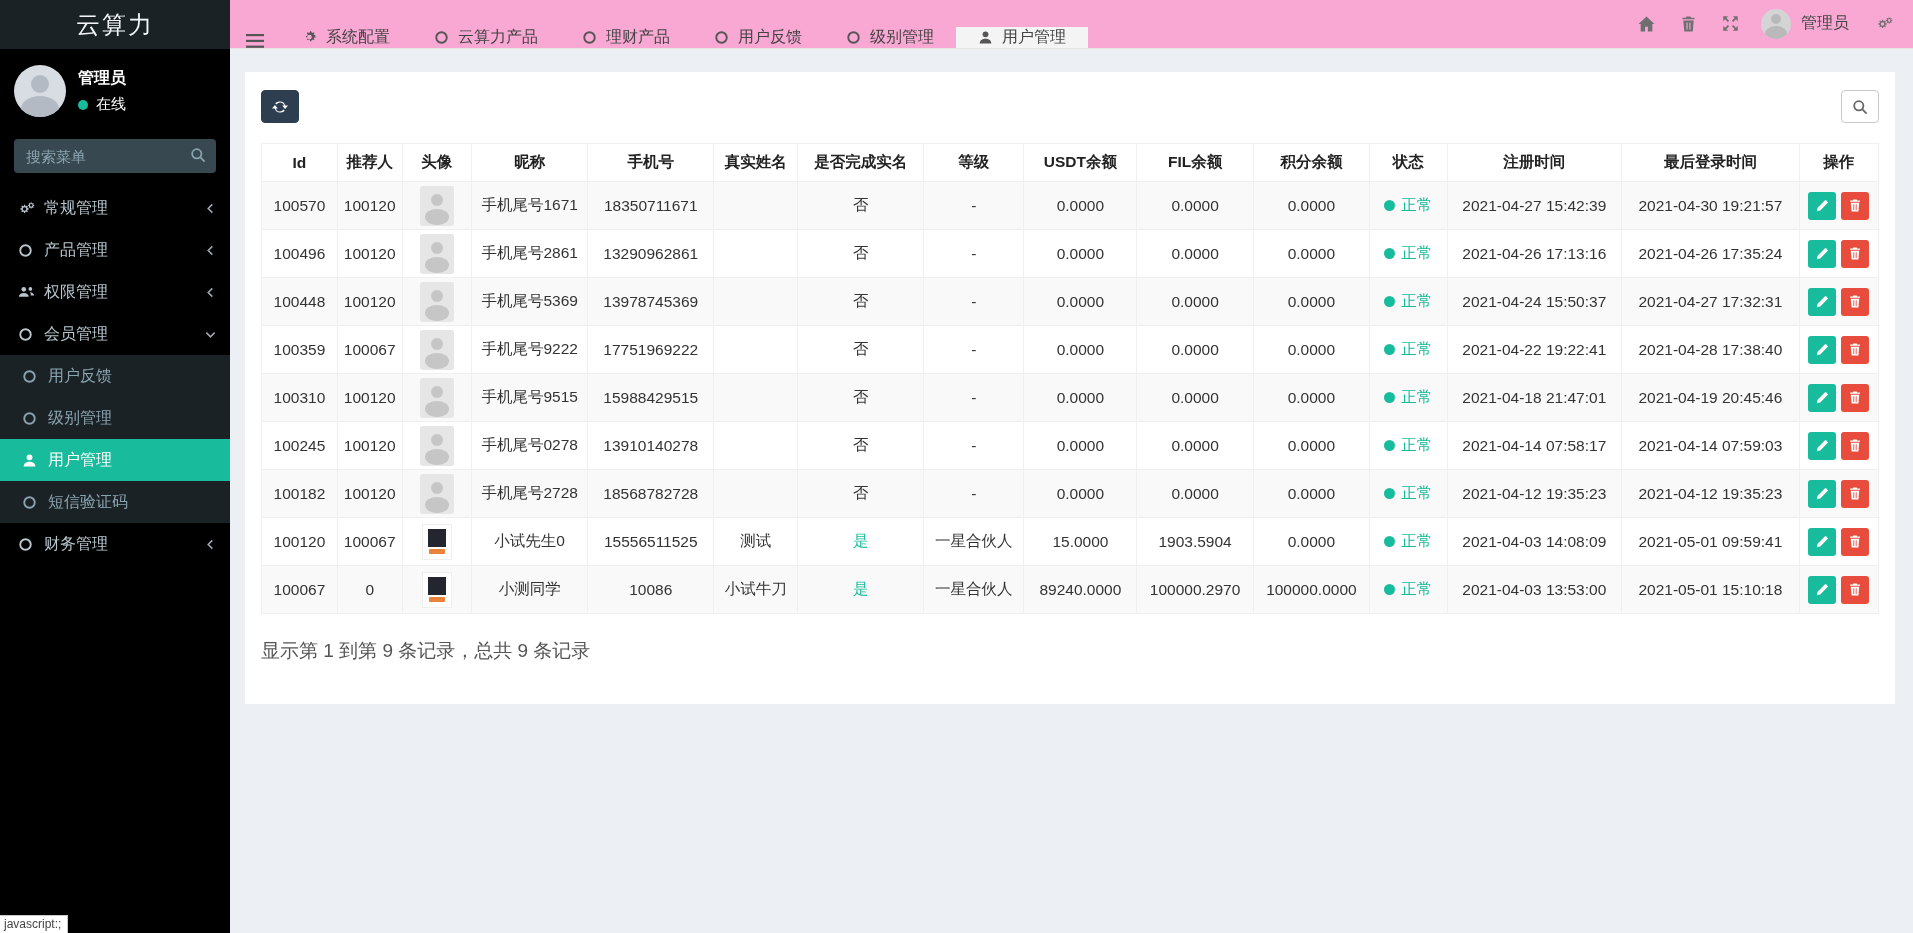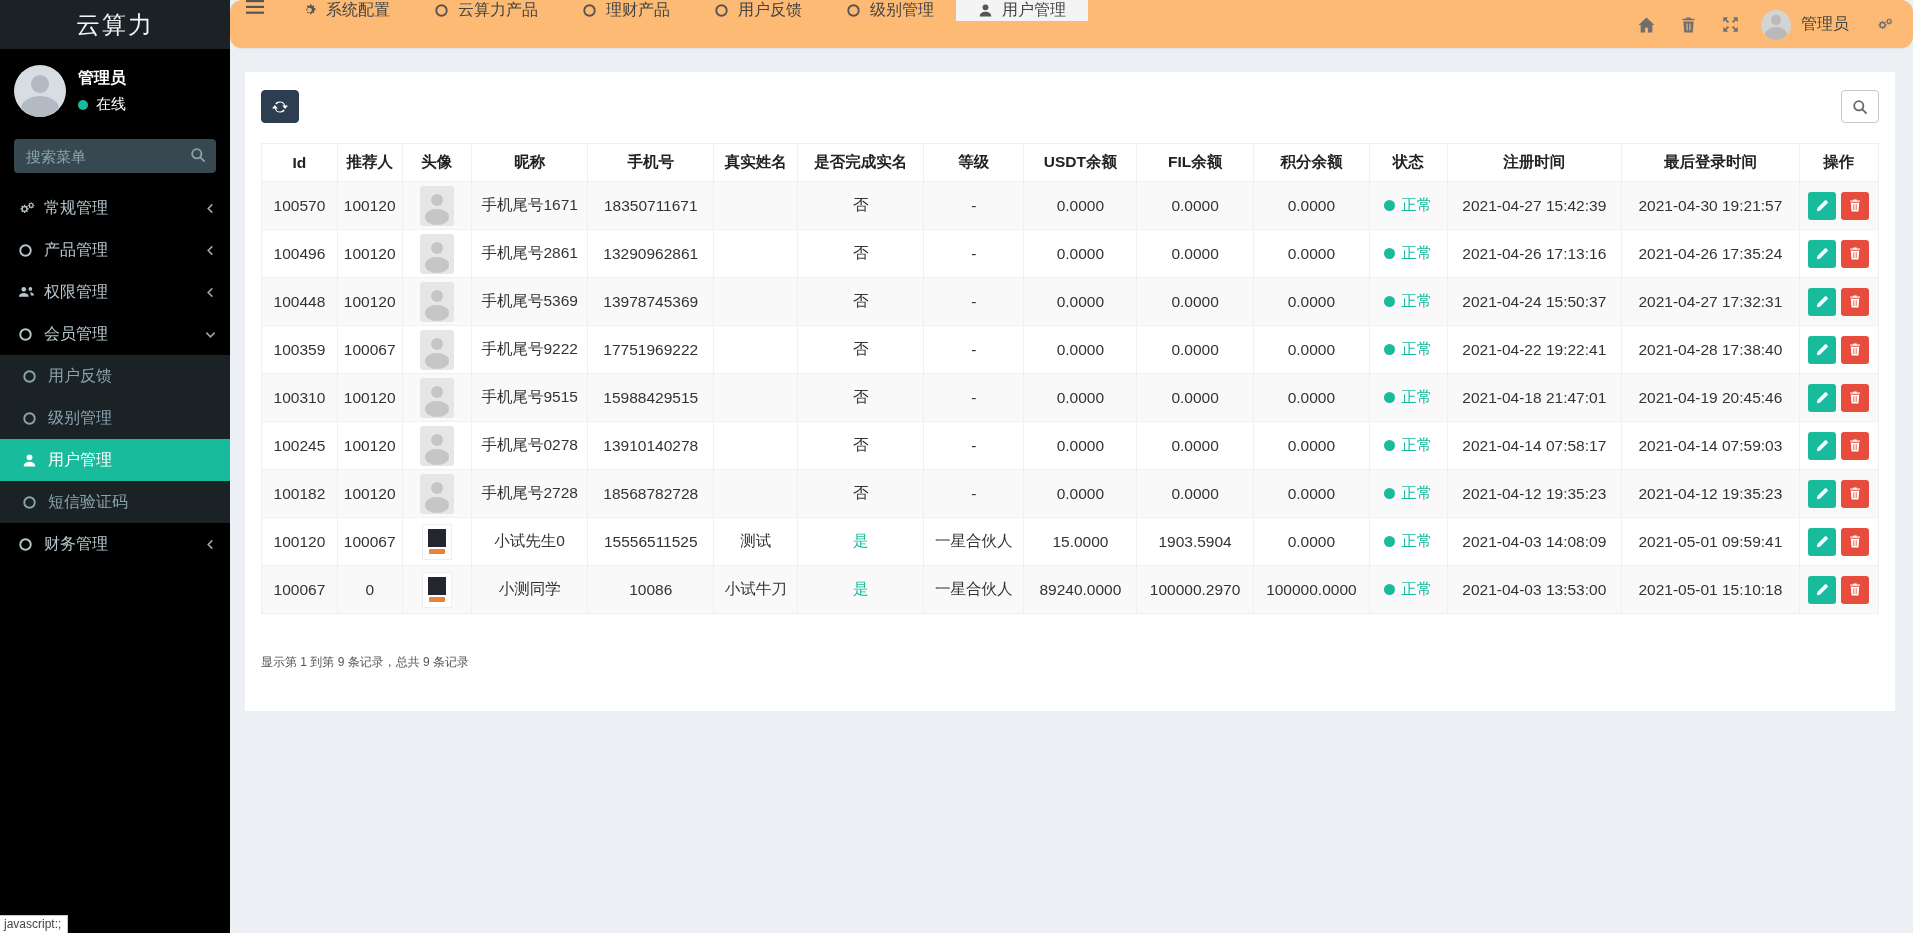--- a/index.html
+++ b/index.html
@@ -30,21 +30,21 @@
   .menu-item .mi-label { flex:1; }
   .menu-item .mi-chevron { color:#9aa9b0; display:inline-flex; }
   .submenu { background:#1a2226; }
   .submenu .menu-item { padding-left:22px; color:#8aa4af; }
   .submenu .menu-item .mi-icon { color:#8aa4af; }
   .menu-item.active { background:#18bc9c; color:#fff; }
   .menu-item.active .mi-icon { color:#fff; }
 
   
   .main { flex:1; display:flex; flex-direction:column; height:100%; min-width:0; }
-  .navbar { height:49px; background:#fdba74; border-bottom:1px solid #e4e4e4; display:flex; align-items:flex-start; flex:0 0 49px;border-radius:12px; }
+  .navbar { height:49px; background:#f9a8d4; border-bottom:1px solid #e4e4e4; display:flex; align-items:flex-end; flex:0 0 49px; }
   .hamburger { width:50px; display:flex; align-items:center; justify-content:center; color:#555; cursor:pointer; }
   .nav-tabs { display:flex; align-items:stretch; }
   .nav-tab { display:flex; align-items:center; padding:0 22px; color:#444; cursor:pointer; font-size:16px; white-space:nowrap; }
   .nav-tab .t-icon { display:inline-flex; margin-right:9px; color:#555; }
   .nav-tab.active { background:#f4f4f4; }
   .nav-right { margin-left:auto; display:flex; align-items:center; padding-right:8px; }
   .nav-icon-btn { width:42px; height:49px; display:flex; align-items:center; justify-content:center; color:#6f6f6f; cursor:pointer; }
   .nav-user { display:flex; align-items:center; padding:0 14px 0 10px; cursor:pointer; }
   .nav-user .nav-avatar { width:30px; height:30px; border-radius:50%; background:#d4d4d4; position:relative; overflow:hidden; }
   .nav-user .nav-avatar::before { content:""; position:absolute; top:5px; left:10px; width:10px; height:10px; border-radius:50%; background:#b9b9b9; }
@@ -70,21 +70,21 @@
   .status-ok .dot { width:11px; height:11px; border-radius:50%; background:#18bc9c; margin-right:6px; display:inline-block; }
   .avatar-ph { width:34px; height:40px; background:#e6e6e6; border-radius:3px; margin:0 auto; position:relative; overflow:hidden; }
   .avatar-ph::before { content:""; position:absolute; top:8px; left:11px; width:12px; height:12px; border-radius:50%; background:#c6c6c6; }
   .avatar-ph::after { content:""; position:absolute; top:23px; left:5px; width:24px; height:16px; border-radius:50%; background:#c6c6c6; }
   .avatar-logo { width:30px; height:36px; margin:0 auto; background:#fff; border:1px solid #eee; display:flex; flex-direction:column; align-items:center; justify-content:center; }
   .avatar-logo .sq { width:18px; height:18px; background:#23262e; }
   .avatar-logo .bar { width:16px; height:5px; margin-top:2px; background:#e8833a; border-radius:1px; }
   .cell-actions { display:flex; align-items:center; justify-content:center; gap:5px; }
   .btn-edit { width:28px; height:28px; border-radius:3px; background:#18bc9c; border:none; color:#fff; display:flex; align-items:center; justify-content:center; cursor:pointer; }
   .btn-del { width:28px; height:28px; border-radius:3px; background:#e74c3c; border:none; color:#fff; display:flex; align-items:center; justify-content:center; cursor:pointer; }
-  .summary { margin-top:40px; color:#555; font-size:12px; }
+  .summary { margin-top:24px; color:#555; font-size:19px; }
 
   .status-tip { position:fixed; left:0; bottom:0; background:#fff; border:1px solid #c9c9c9; border-left:none; border-bottom:none;
                 font-size:12px; color:#444; padding:1px 6px 2px 4px; z-index:50; }
   svg { display:block; }
 </style>
 </head>
 <body>
 
 <div class="app">
 

